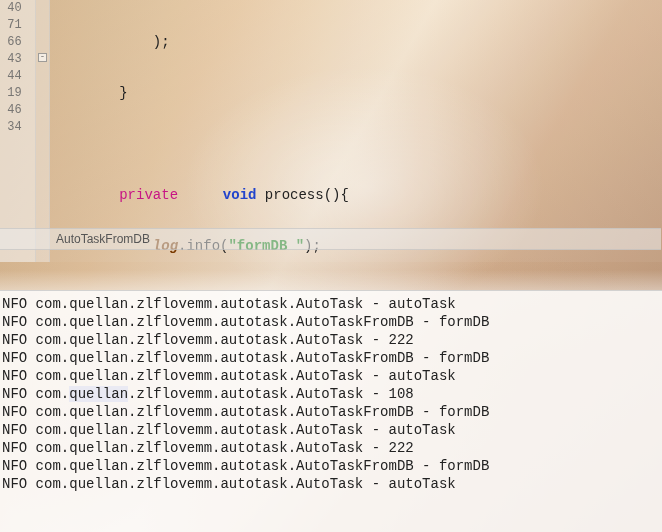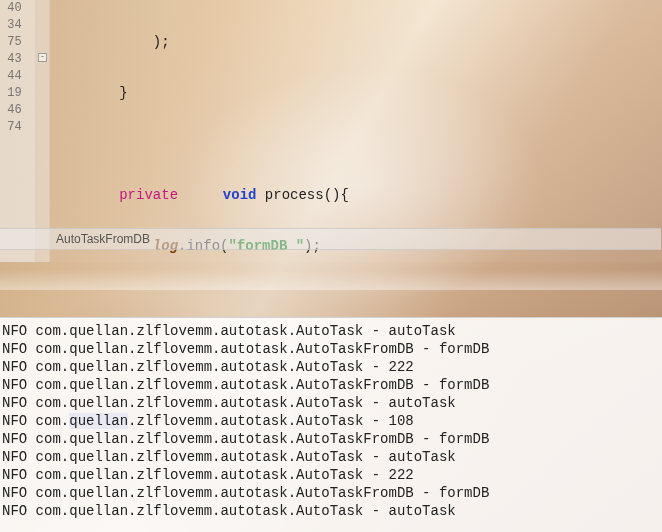--- a/index.html
+++ b/index.html
@@ -101,44 +101,43 @@
     position:absolute;
     left:0; right:0; top:290px; bottom:0;
     background: rgba(255,255,255,0.88);
     border-top:1px solid rgba(200,200,200,0.8);
     padding: 4px 0 0 0;
     line-height:18px;
     font-size:14px;
     color:#222;
     overflow:hidden;
     z-index:2;
-    margin-top:27px;
   }
   .log-line { white-space: pre; padding-left:2px; }
   .log-sel {
     text-decoration-color: rgba(80,80,255,0.35);
     background: rgba(120,150,255,0.12);
   }
   .console-gap { position:absolute; left:0; right:0; top:270px; height:20px;
     background: linear-gradient(to bottom, rgba(210,170,130,0), rgba(255,255,255,0.4));
     z-index:1;}
 </style>
 </head>
 <body>
 
 <div class="editor-pane">
   <div class="gutter">
     <div>40</div>
-    <div>34</div>
-    <div>75</div>
+    <div>71</div>
+    <div>66</div>
     <div>43</div>
     <div>44</div>
     <div>19</div>
     <div>46</div>
-    <div>74</div>
+    <div>34</div>
   </div>
   <div class="fold-gutter">
     <div class="fold-mark" style="top:53px">-</div>
   </div>
   <div class="code-area">
     <div class="code-line"><span class="punct">            );</span></div>
     <div class="code-line"><span class="brace">        }</span></div>
     <div class="code-line"><span></span></div>
     <div class="code-line"><span>        </span><span class="kw-private">private</span><span class="kw-void">  void</span><span class="punct"> process(){</span></div>
     <div class="code-line"><span>            </span><span class="ident-log">log</span><span class="punct">.</span><span class="method-call">info(</span><span class="str">"formDB "</span><span class="punct">);</span></div>

